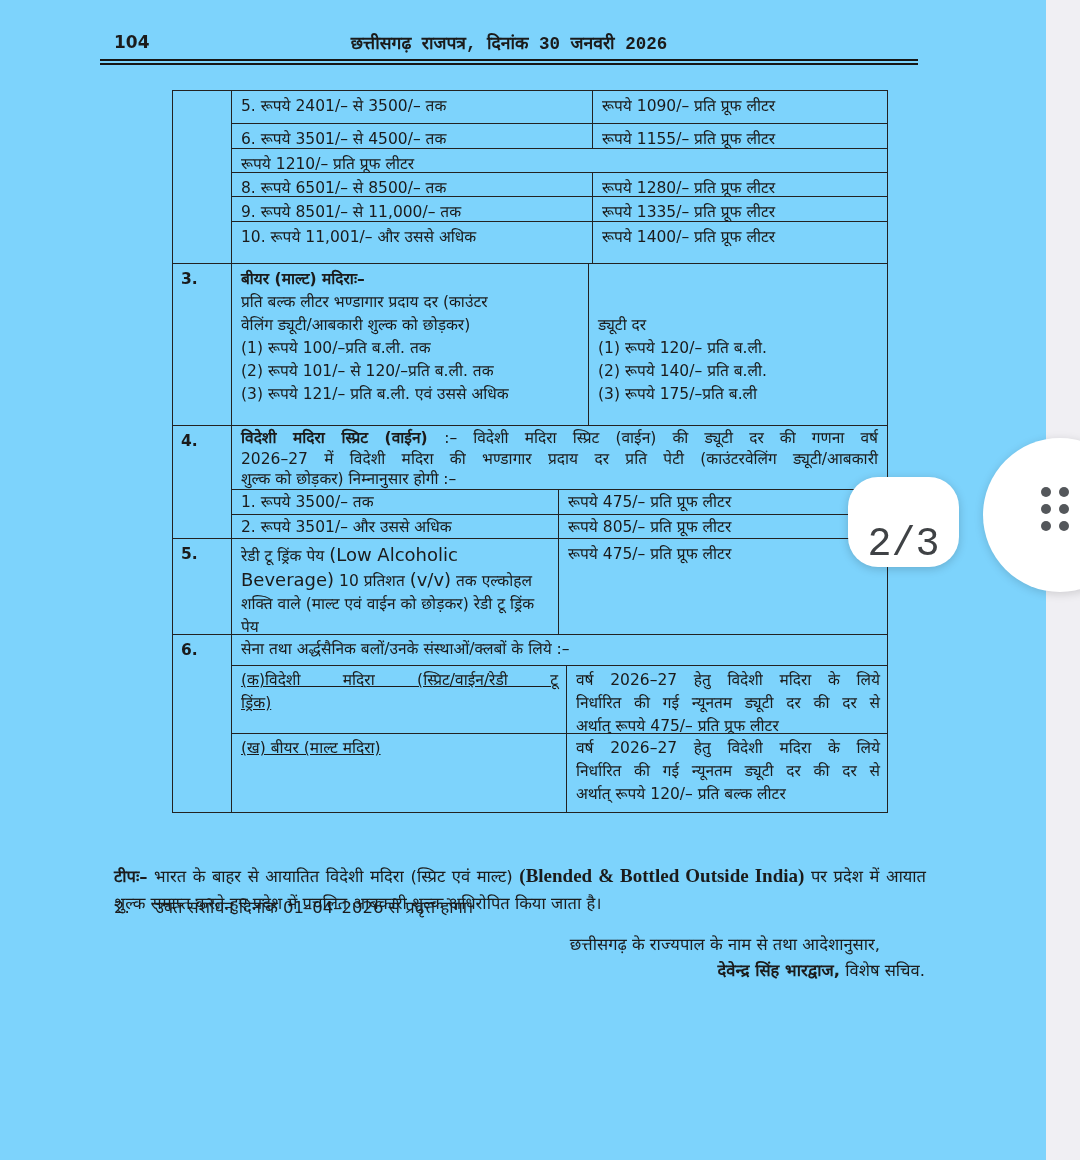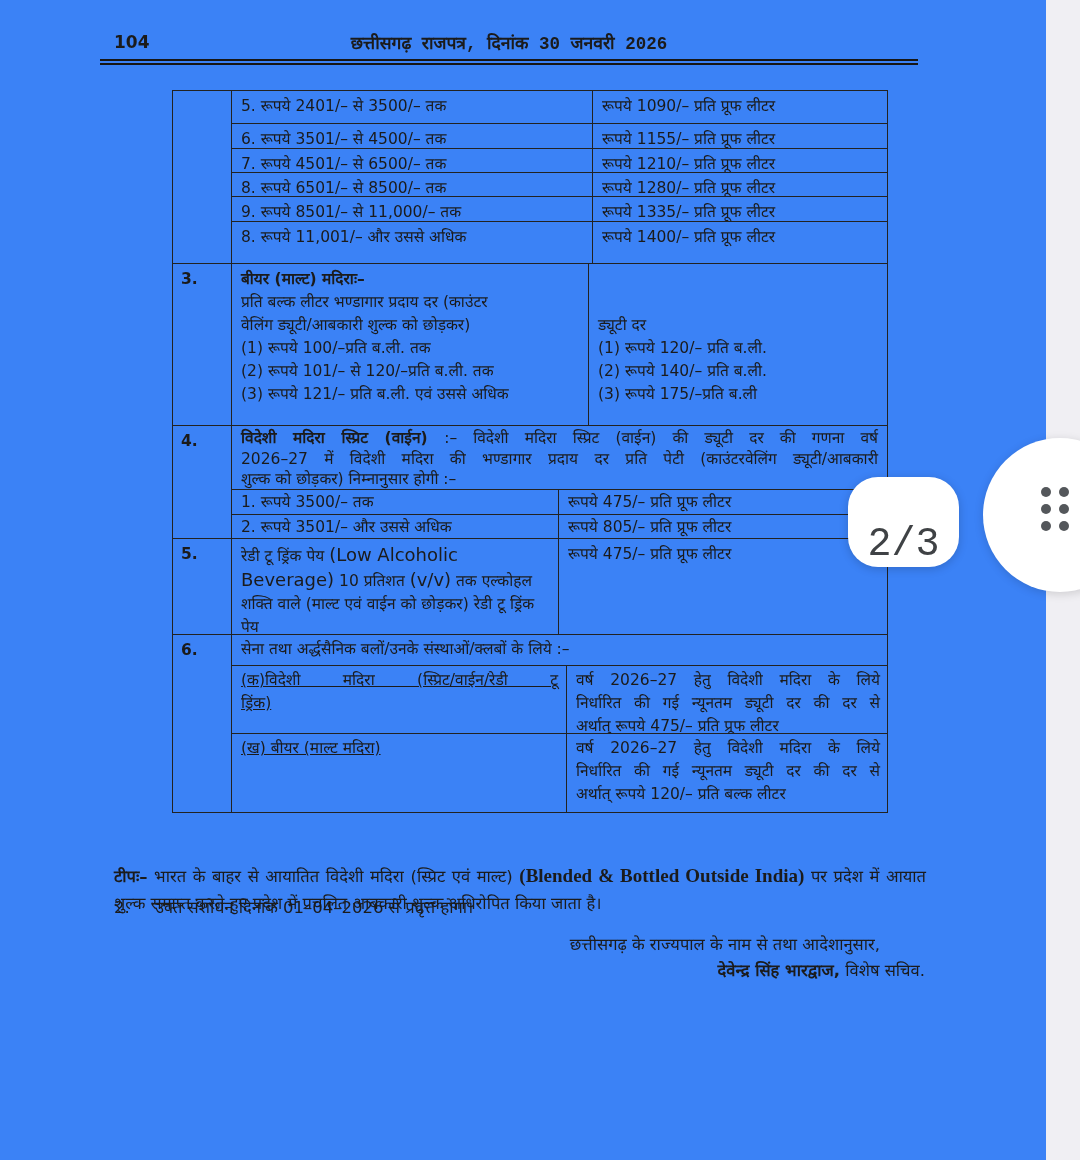--- a/index.html
+++ b/index.html
@@ -1,19 +1,19 @@
 <!DOCTYPE html>
 <html><head>
 <meta charset="utf-8">
 <style>
   * { margin:0; padding:0; box-sizing:border-box; }
   body { background:#fff; }
   #canvas {
     position:relative; width:1080px; height:1160px; overflow:hidden;
-    background:#3b82f6; color:#1b1b1b;
+    background:#7dd3fc; color:#1b1b1b;
     font-family:"DejaVu Sans", sans-serif;
   }
   .bold { font-weight:bold; }
   .nw { white-space:nowrap; }
   .jl { text-align:justify; text-align-last:justify; }
 
   
   .hdr-num { position:absolute; left:114px; top:32px; font-size:17px; font-weight:bold; }
   .hdr-title { position:absolute; left:100px; top:30px; width:818px; text-align:center; font-size:17.5px; font-weight:bold;font-family:Liberation Mono, monospace; }
   .hdr-rule { position:absolute; left:100px; top:59px; width:818px; height:6px;
@@ -92,33 +92,32 @@
       <div class="secBody">
         <div class="slabRow" style="height:32px">
           <div class="slabRange nw">5. रूपये 2401/– से 3500/– तक</div>
           <div class="slabRate nw">रूपये 1090/– प्रति प्रूफ लीटर</div>
         </div>
         <div class="slabRow" style="height:25px">
           <div class="slabRange nw">6. रूपये 3501/– से 4500/– तक</div>
           <div class="slabRate nw">रूपये 1155/– प्रति प्रूफ लीटर</div>
         </div>
         <div class="slabRow" style="height:24px">
-          <div class="slabRange nw">7. रूपये 4501/– से 6500/– तक</div>
           <div class="slabRate nw">रूपये 1210/– प्रति प्रूफ लीटर</div>
         </div>
         <div class="slabRow" style="height:24px">
           <div class="slabRange nw">8. रूपये 6501/– से 8500/– तक</div>
           <div class="slabRate nw">रूपये 1280/– प्रति प्रूफ लीटर</div>
         </div>
         <div class="slabRow" style="height:25px">
           <div class="slabRange nw">9. रूपये 8501/– से 11,000/– तक</div>
           <div class="slabRate nw">रूपये 1335/– प्रति प्रूफ लीटर</div>
         </div>
         <div class="slabRow" style="height:41.6px">
-          <div class="slabRange nw">8. रूपये 11,001/– और उससे अधिक</div>
+          <div class="slabRange nw">10. रूपये 11,001/– और उससे अधिक</div>
           <div class="slabRate nw">रूपये 1400/– प्रति प्रूफ लीटर</div>
         </div>
       </div>
     </div>
 
     <div class="sec">
       <div class="noCol">3.</div>
       <div class="secBody rowB">
         <div class="cellB-left">
           <div class="bold nw">बीयर  (माल्ट) मदिराः–</div>

